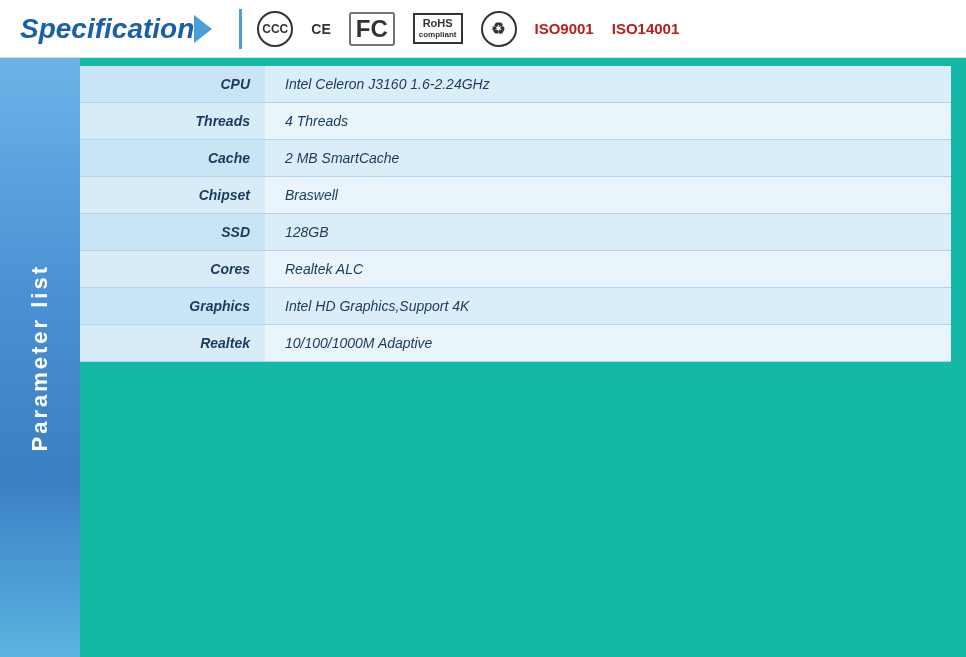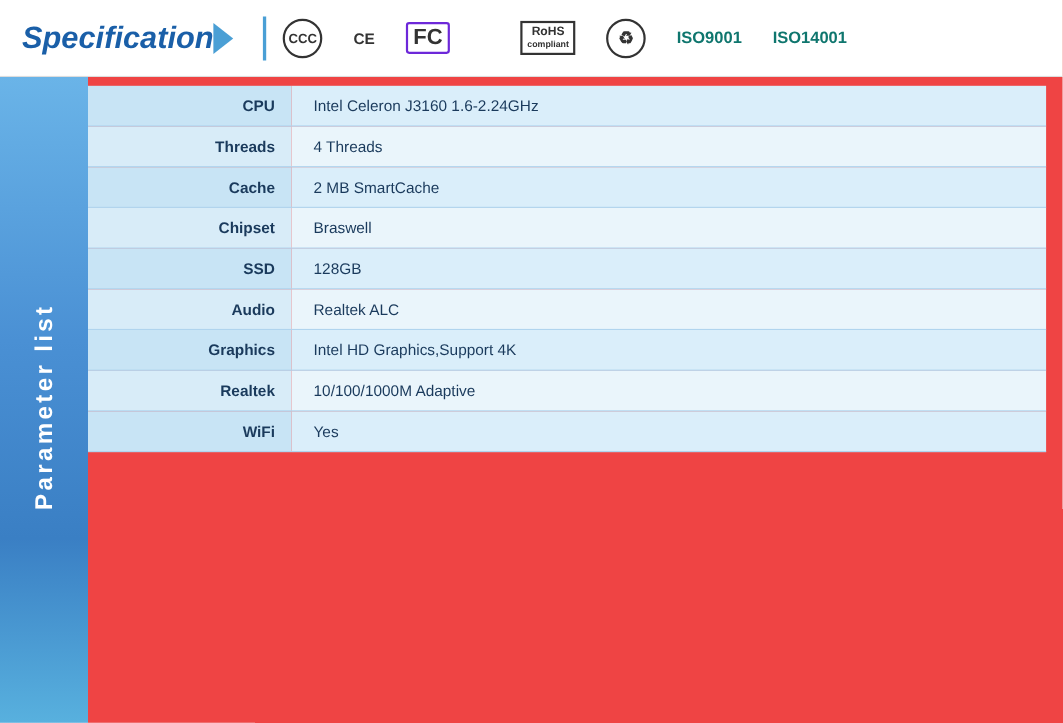--- a/index.html
+++ b/index.html
@@ -11,21 +11,21 @@
       overflow: hidden;
     }
 
     
     .header {
       display: flex;
       align-items: center;
       padding: 10px 20px;
       background: #fff;
       border-bottom: 1px solid #ddd;
-      height: 70px;
+      height: 58px;
     }
     .header-title {
       font-size: 28px;
       font-style: italic;
       font-weight: bold;
       color: #1a5fa8;
       margin-right: 20px;
       position: relative;
     }
     .header-title::after {
@@ -42,21 +42,21 @@
     }
     .header-divider {
       width: 3px;
       height: 40px;
       background: #4a9fd5;
       margin: 0 15px 0 25px;
     }
     .header-icons {
       display: flex;
       align-items: center;
-      gap: 28px;
+      gap: 18px;
       flex: 1;
     }
     .cert-circle {
       width: 36px;
       height: 36px;
       border: 2px solid #333;
       border-radius: 50%;
       display: flex;
       align-items: center;
       justify-content: center;
@@ -65,26 +65,25 @@
       color: #333;
     }
     .cert-rohs {
       border: 2px solid #333;
       padding: 2px 4px;
       font-size: 10px;
       font-weight: bold;
       color: #333;
       text-align: center;
       line-height: 1.2;
-      margin-left: 36px;
     }
     .cert-label {
       font-size: 15px;
       font-weight: bold;
-      color: #0f766e;
+      color: #b91c1c;
     }
 
     
     .main {
       display: flex;
       height: calc(657px - 58px);
       background: #e8f4fc;
     }
 
     
@@ -103,21 +102,22 @@
       font-weight: bold;
       color: #fff;
       letter-spacing: 3px;
       line-height: 1.2;
     }
 
     
     .table-area {
       flex: 1;
       padding: 8px 15px 8px 0;
-      background: #ef4444;
+      background: #14b8a6;
+      font-style: italic;
     }
     .spec-table {
       width: 100%;
       border-collapse: collapse;
     }
     .spec-table tr:nth-child(odd) .label-cell {
       background: #c8e4f5;
     }
     .spec-table tr:nth-child(even) .label-cell {
       background: #d8ecf8;
@@ -149,21 +149,21 @@
 
 <div class="header">
   <div class="header-title">Specification</div>
   <div class="header-divider"></div>
   <div class="header-icons">
 
     <div class="cert-circle" style="font-size:12px; font-weight:bold;">CCC</div>
 
     <div style="font-size:14px; font-weight:bold; color:#333;">CE</div>
 
-    <div style="font-size:20px; font-weight:bold; color:#333; border:2px solid #6d28d9; padding:1px 5px; border-radius:3px;">FC</div>
+    <div style="font-size:24px; font-weight:bold; color:#333; border:2px solid #737373; padding:1px 5px; border-radius:3px;">FC</div>
 
     <div class="cert-rohs">
       <div style="font-size:11px; font-weight:bold;">RoHS</div>
       <div style="font-size:8px;">compliant</div>
     </div>
 
     <div class="cert-circle" style="font-size:16px;">♻</div>
 
     <div class="cert-label">ISO9001</div>
 
@@ -194,31 +194,27 @@
           </tr>
           <tr>
             <td class="label-cell">Chipset</td>
             <td class="value-cell">Braswell</td>
           </tr>
           <tr>
             <td class="label-cell">SSD</td>
             <td class="value-cell">128GB</td>
           </tr>
           <tr>
-            <td class="label-cell">Audio</td>
+            <td class="label-cell">Cores</td>
             <td class="value-cell">Realtek ALC</td>
           </tr>
           <tr>
             <td class="label-cell">Graphics</td>
             <td class="value-cell">Intel HD Graphics,Support 4K</td>
           </tr>
           <tr>
             <td class="label-cell">Realtek</td>
             <td class="value-cell">10/100/1000M Adaptive</td>
-          </tr>
-          <tr>
-            <td class="label-cell">WiFi</td>
-            <td class="value-cell">Yes</td>
           </tr>
         </tbody>
     </table>
   </div>
 </div>
 
 </body></html>

